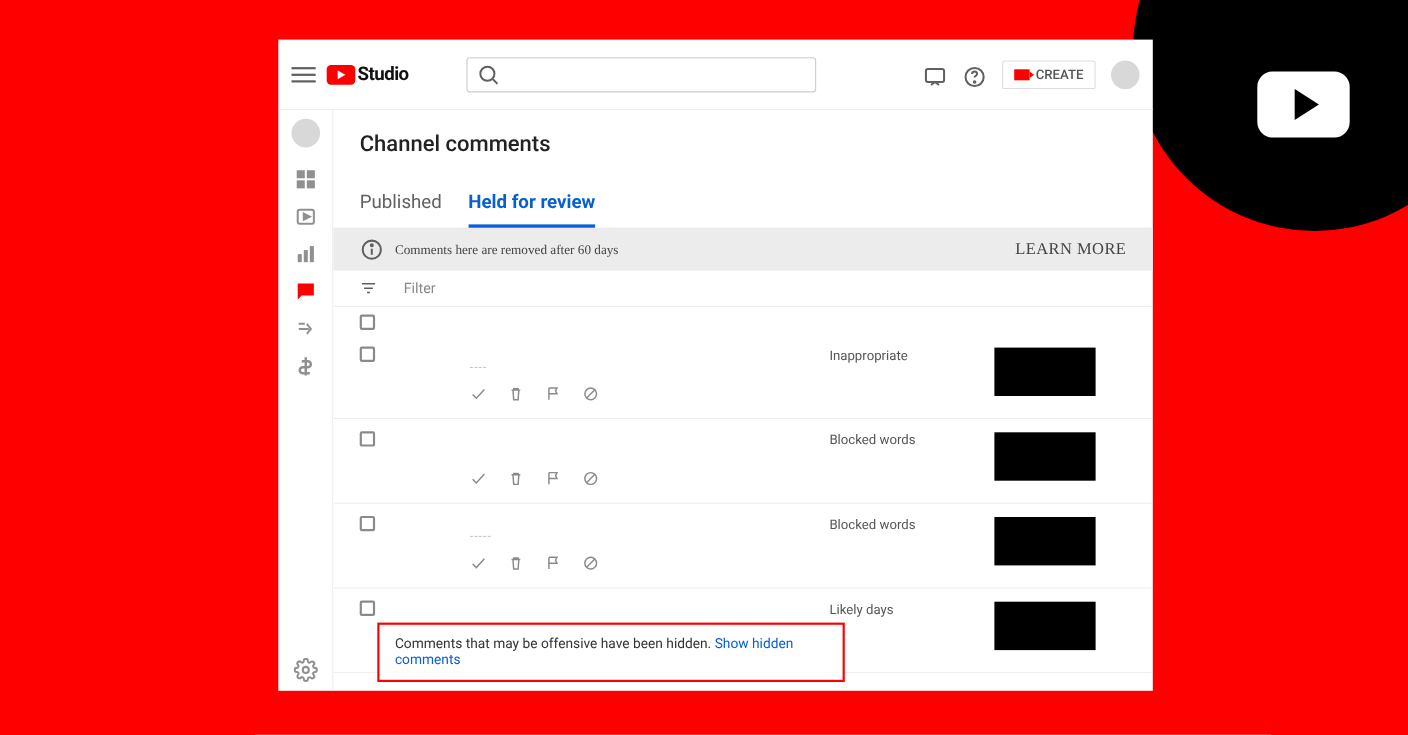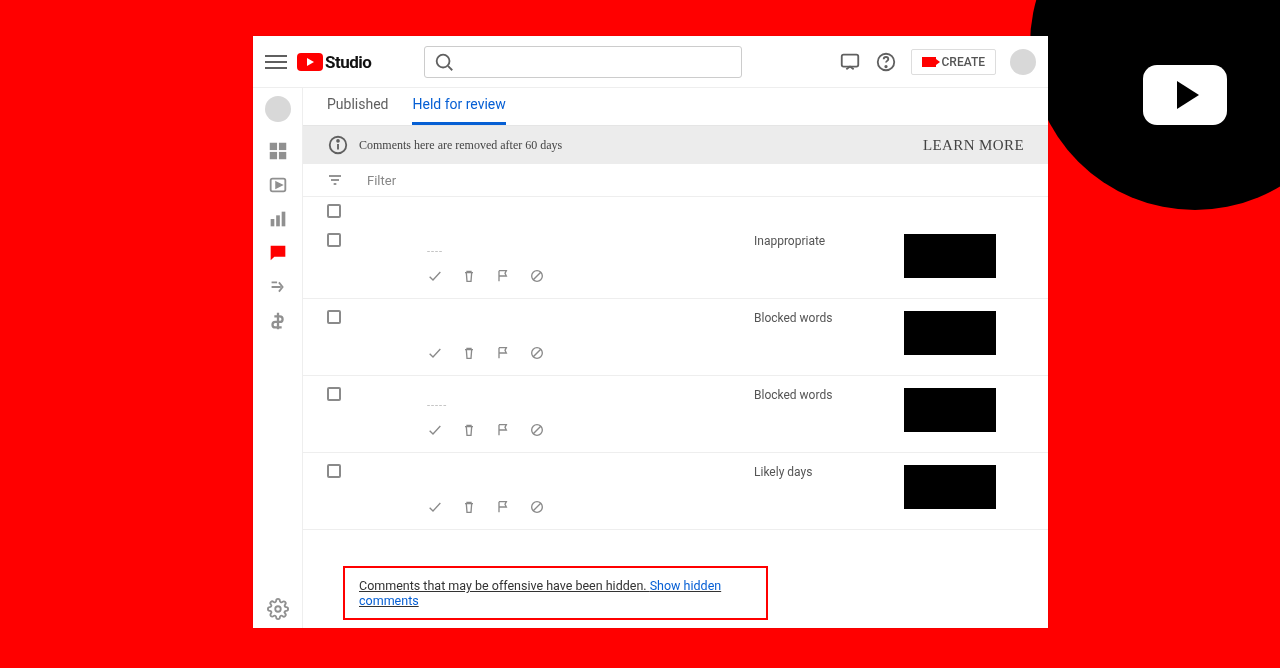--- a/index.html
+++ b/index.html
@@ -50,21 +50,21 @@
     top: 36px;
     width: 795px;
     height: 592px;
     background: #fff;
     display: flex;
     flex-direction: column;
     box-shadow: 0 0 2px rgba(0,0,0,0.1);
   }
 
   .header {
-    height: 52px;
+    height: 64px;
     display: flex;
     align-items: center;
     padding: 0 12px;
     border-bottom: 1px solid #eee;
     gap: 10px;
   }
   .hamburger {
     width: 22px; height: 22px;
     display:flex; flex-direction:column; justify-content:center; gap:4px;
     cursor:pointer;
@@ -88,21 +88,21 @@
     display:flex;
     align-items:center;
     padding:0 8px;
     gap:8px;
     color:#888;
   }
   .search input {
     border:none; outline:none; flex:1; font-size:13px; color:#444;
   }
 
-  .header-right { display:flex; align-items:center; gap:14px; margin-left:auto;}
+  .header-right { display:flex; align-items:flex-end; gap:14px; margin-left:auto;}
   .icon-btn { width:22px;height:22px; color:#606060; display:flex;align-items:center;justify-content:center; cursor:pointer;}
   .create-btn {
     display:flex; align-items:center; gap:6px;
     border:1px solid #ddd; border-radius:2px;
     padding: 5px 10px; font-size:12px; font-weight:500; color:#555;
     cursor:pointer;
   }
   .create-btn .rec { width:14px;height:10px;background:#ff0000;position:relative;}
   .create-btn .rec::after{content:"";position:absolute;right:-4px;top:2px;width:0;height:0;border-left:4px solid #ff0000;border-top:3px solid transparent;border-bottom:3px solid transparent;}
   .avatar { width:26px;height:26px;border-radius:50%;background:#d8d8d8; }
@@ -116,22 +116,22 @@
     position:relative;
   }
   .channel-bubble { width:26px;height:26px;border-radius:50%;background:#d8d8d8;margin-bottom:6px; }
   .nav-item { width:22px;height:22px;display:flex;align-items:center;justify-content:center;color:#909090;cursor:pointer;}
   .nav-item.active { color:#ff0000; }
   .sidebar .settings { position:absolute; bottom:8px; }
 
   .main { flex:1; overflow:hidden; display:flex; flex-direction:column; position:relative;}
   .page-title { font-size:20px; font-weight:500; color:#222; padding:18px 24px 8px;}
   .tabs { display:flex; gap:24px; padding:0 24px; border-bottom:1px solid #e5e5e5;}
-  .tab { font-size:14px; color:#606060; padding:8px 0 10px; cursor:pointer;}
-  .tab.active { color:#065fd4; border-bottom:3px solid #065fd4; font-weight:400;}
+  .tab { font-size:17px; color:#606060; padding:8px 0 10px; cursor:pointer;margin-top:16px;}
+  .tab.active { color:#065fd4; border-bottom:3px solid #065fd4; font-weight:700;}
 
   .infobar {
     background:#ececec; display:flex; align-items:center;
     padding:8px 24px; font-size:12px; color:#444;font-family:Liberation Serif, serif;
   }
   .infobar .learn { margin-left:auto; font-size:15px; color:#444; letter-spacing:0.4px; cursor:pointer;}
 
   .filterbar { display:flex; align-items:center; gap:24px; padding:8px 24px; color:#888; font-size:13px; border-bottom:1px solid #eee;}
   .select-all-row { padding:6px 24px 0; }
   .chk { width:14px;height:14px;border:2px solid #8a8a8a;border-radius:2px;display:inline-block;cursor:pointer;}
@@ -151,21 +151,20 @@
   .actions .ic { width:16px;height:16px; display:flex;align-items:center;justify-content:center; cursor:pointer;}
   .reason { font-size:12px; color:#555; padding-top:2px;}
   .thumb { width:92px; height:44px; background:#000; margin-top:2px;}
 
   .hidden-bar-wrap { position:absolute; left:40px; bottom:8px; right:auto;}
   .hidden-bar {
     border:2px solid #ff0000;
     padding:10px 14px; font-size:12.5px; color:#333;
     background:#fff;
     width: 425px;
-    text-decoration: underline;
   }
   .hidden-bar a { color:#065fd4; text-decoration:none; cursor:pointer;}
 
   svg { width:100%; height:100%; }
 </style>
 </head>
 <body>
 
 <div class="corner-circle">
   <div class="corner-play">
@@ -260,20 +259,21 @@
       </div>
       <div class="nav-item settings">
         <svg viewBox="0 0 24 24" fill="none" stroke="currentColor" stroke-width="2">
             <circle cx="12" cy="12" r="3"></circle>
             <path d="M19.4 15a1.7 1.7 0 00.34 1.87l.06.06a2 2 0 11-2.83 2.83l-.06-.06a1.7 1.7 0 00-1.87-.34 1.7 1.7 0 00-1 1.56V21a2 2 0 11-4 0v-.09a1.7 1.7 0 00-1-1.56 1.7 1.7 0 00-1.87.34l-.06.06a2 2 0 11-2.83-2.83l.06-.06a1.7 1.7 0 00.34-1.87 1.7 1.7 0 00-1.56-1H3a2 2 0 110-4h.09a1.7 1.7 0 001.56-1 1.7 1.7 0 00-.34-1.87l-.06-.06a2 2 0 112.83-2.83l.06.06a1.7 1.7 0 001.87.34H9a1.7 1.7 0 001-1.56V3a2 2 0 114 0v.09a1.7 1.7 0 001 1.56 1.7 1.7 0 001.87-.34l.06-.06a2 2 0 112.83 2.83l-.06.06a1.7 1.7 0 00-.34 1.87V9a1.7 1.7 0 001.56 1H21a2 2 0 110 4h-.09a1.7 1.7 0 00-1.56 1z"></path>
           </svg>
       </div>
     </div>
 
     <div class="main">
+      <div class="page-title">Channel comments</div>
 
       <div class="tabs">
         <div class="tab">Published</div>
         <div class="tab active">Held for review</div>
       </div>
 
       <div class="infobar">
         <span class="icon-btn" style="margin-right:10px">
           <svg viewBox="0 0 24 24" fill="none" stroke="currentColor" stroke-width="2">
               <circle cx="12" cy="12" r="9"></circle>

